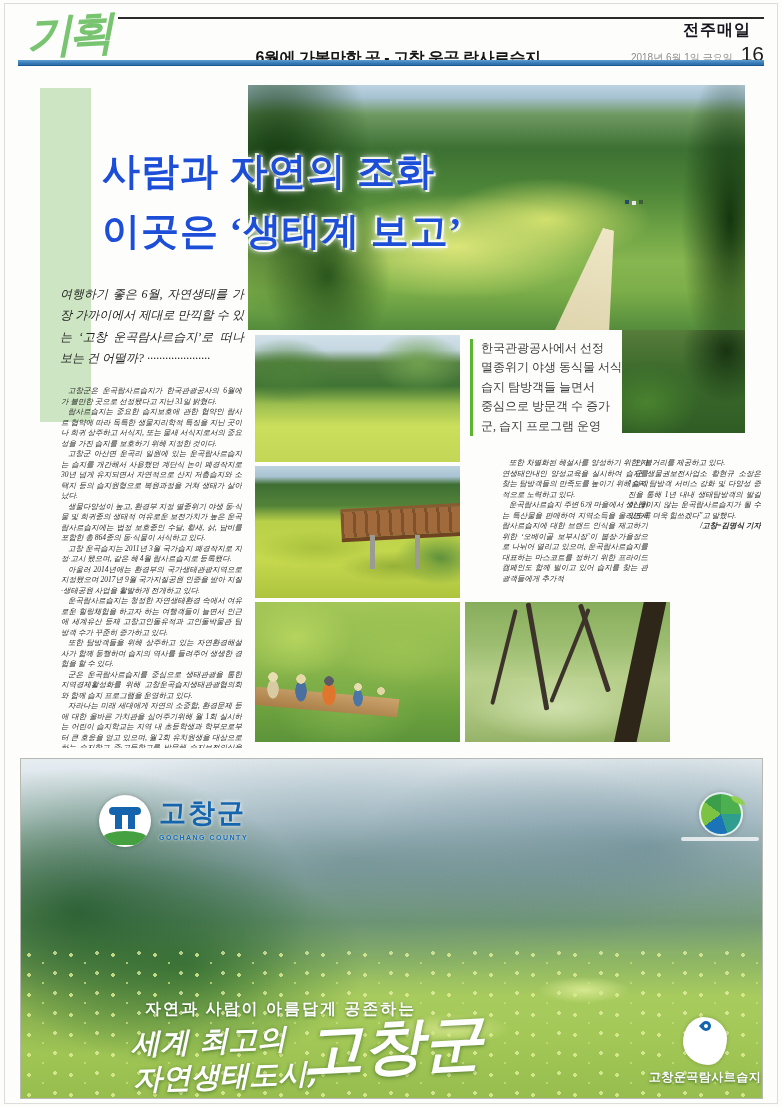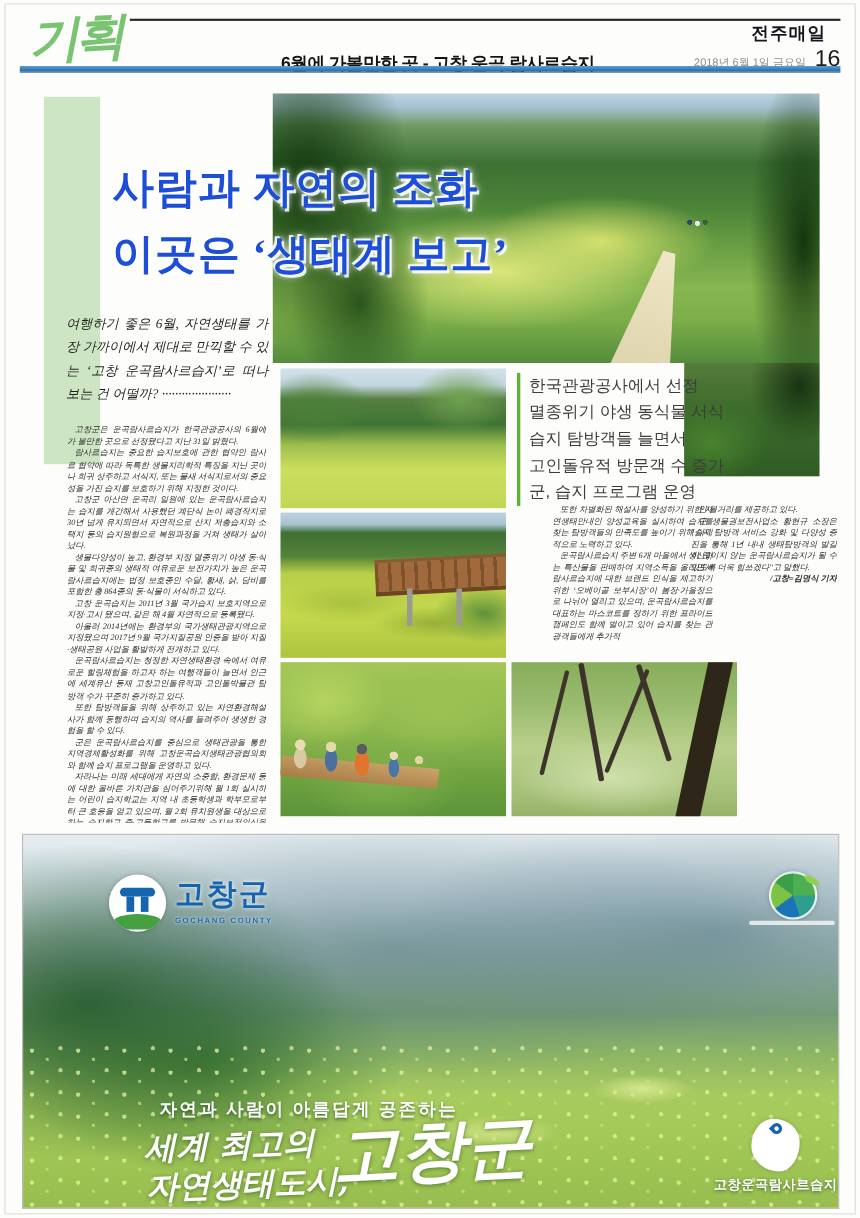--- a/index.html
+++ b/index.html
@@ -32,21 +32,21 @@
     font-style:italic;font-size:12px;line-height:1.78;color:#1f1f1f;text-align:justify;}
   .bodycol{font-family:"Liberation Serif","DejaVu Serif",serif;font-size:7.5px;line-height:1.4;
     color:#2a2a2a;text-align:justify;overflow:hidden;font-style:italic;}
   .bodycol p{margin:0;text-indent:7px;}
   #left-col{left:61px;top:386px;width:181px;height:362px;}
   #mid-col{left:475px;top:458px;width:146px;height:126px;margin-left:27px;}
   #right-col{left:628px;top:458px;width:133px;height:128px;}
   #byline{text-align:right;font-weight:bold;text-indent:0;}
 
   #highlight-box{left:470px;top:339px;width:150px;padding-left:8px;border-left:3px solid #5cb531;}
-  #highlight-box .hl-item{font-family:Liberation Sans, sans-serif;font-size:15px;
+  #highlight-box .hl-item{font-family:Liberation Serif, serif;font-size:12px;
     line-height:1.62;color:#3c3c3c;white-space:nowrap;}
 
   
   .ph{position:absolute;overflow:hidden;}
   #photo-main{left:248px;top:85px;width:497px;height:245px;
     background:
       radial-gradient(ellipse 70px 230px at 97% 55%, rgba(16,48,12,.95), transparent 70%),
       radial-gradient(ellipse 130px 210px at 6% 32%, rgba(20,58,16,.97), transparent 72%),
       radial-gradient(ellipse 90px 120px at 16% 78%, rgba(30,72,22,.85), transparent 70%),
       radial-gradient(ellipse 190px 70px at 42% 66%, #dce678, transparent 75%),
@@ -185,35 +185,35 @@
 <div class="abs headline" id="headline-1">사람과 자연의 조화</div>
 <div class="abs headline" id="headline-2">이곳은 ‘생태계 보고’</div>
 
 <div class="abs" id="lead">여행하기 좋은 6월, 자연생태를 가장 가까이에서 제대로 만끽할 수 있는 ‘고창 운곡람사르습지’로 떠나보는 건 어떨까? ·····················</div>
 
 <div class="abs bodycol" id="left-col">
   <p>고창군은 운곡람사르습지가 한국관광공사의 6월에 가 볼만한 곳으로 선정됐다고 지난 31일 밝혔다.</p>
   <p>람사르습지는 중요한 습지보호에 관한 협약인 람사르 협약에 따라 독특한 생물지리학적 특징을 지닌 곳이나 희귀 상주하고 서식지, 또는 물새 서식지로서의 중요성을 가진 습지를 보호하기 위해 지정한 것이다.</p>
   <p>고창군 아산면 운곡리 일원에 있는 운곡람사르습지는 습지를 개간해서 사용했던 계단식 논이 폐경작지로 30년 넘게 유지되면서 자연적으로 산지 저층습지와 소택지 등의 습지원형으로 복원과정을 거쳐 생태가 살아났다.</p>
   <p>생물다양성이 높고, 환경부 지정 멸종위기 야생 동·식물 및 희귀종의 생태적 여유로운 보전가치가 높은 운곡람사르습지에는 법정 보호종인 수달, 황새, 삵, 담비를 포함한 총 864종의 동·식물이 서식하고 있다.</p>
-  <p>고창 운곡습지는 2011년 3월 국가습지 보호지역으로 지정·고시 됐으며, 같은 해 4월 자연적으로 등록됐다.</p>
+  <p>고창 운곡습지는 2011년 3월 국가습지 폐경작지로 지정·고시 됐으며, 같은 해 4월 람사르습지로 등록됐다.</p>
   <p>아울러 2014년에는 환경부의 국가생태관광지역으로 지정됐으며 2017년 9월 국가지질공원 인증을 받아 지질·생태공원 사업을 활발하게 전개하고 있다.</p>
   <p>운곡람사르습지는 청정한 자연생태환경 속에서 여유로운 힐링체험을 하고자 하는 여행객들이 늘면서 인근에 세계유산 등재 고창고인돌유적과 고인돌박물관 탐방객 수가 꾸준히 증가하고 있다.</p>
   <p>또한 탐방객들을 위해 상주하고 있는 자연환경해설사가 함께 동행하며 습지의 역사를 들려주어 생생한 경험을 할 수 있다.</p>
   <p>군은 운곡람사르습지를 중심으로 생태관광을 통한 지역경제활성화를 위해 고창운곡습지생태관광협의회와 함께 습지 프로그램을 운영하고 있다.</p>
   <p>자라나는 미래 세대에게 자연의 소중함, 환경문제 등에 대한 올바른 가치관을 심어주기위해 월 1회 실시하는 어린이 습지학교는 지역 내 초등학생과 학부모로부터 큰 호응을 얻고 있으며, 월 2회 유치원생을 대상으로 하는 습지학교 중·고등학교를 방문해 습지보전의식을 함양하기 위한 관내학교 습지교육도 진행 중이다.</p>
 </div>
 
 <div class="ph" id="photo-meadow"></div>
 
 <div class="abs" id="highlight-box">
   <div class="hl-item">한국관광공사에서 선정</div>
   <div class="hl-item">멸종위기 야생 동식물 서식</div>
   <div class="hl-item">습지 탐방객들 늘면서</div>
-  <div class="hl-item">고인돌유적 방문객 수 증가</div>
+  <div class="hl-item">중심으로 방문객 수 증가</div>
   <div class="hl-item">군, 습지 프로그램 운영</div>
 </div>
 
 <div class="abs bodycol" id="mid-col">
   <p>또한 차별화된 해설사를 양성하기 위한 자연생태안내인 양성교육을 실시하여 습지를 찾는 탐방객들의 만족도를 높이기 위해 다각적으로 노력하고 있다.</p>
   <p>운곡람사르습지 주변 6개 마을에서 생산하는 특산물을 판매하여 지역소득을 올리면서 람사르습지에 대한 브랜드 인식을 제고하기 위한 ‘오베이골 보부시장’이 봄장·가을장으로 나뉘어 열리고 있으며, 운곡람사르습지를 대표하는 마스코트를 정하기 위한 프라이드 캠페인도 함께 벌이고 있어 습지를 찾는 관광객들에게 추가적</p>
 </div>
 
 <div class="abs bodycol" id="right-col">
   <p>인 볼거리를 제공하고 있다.</p>

